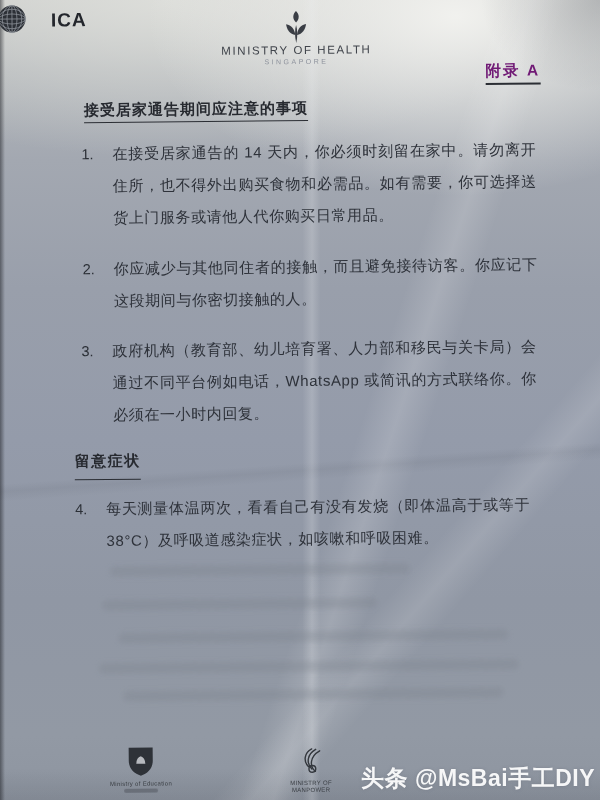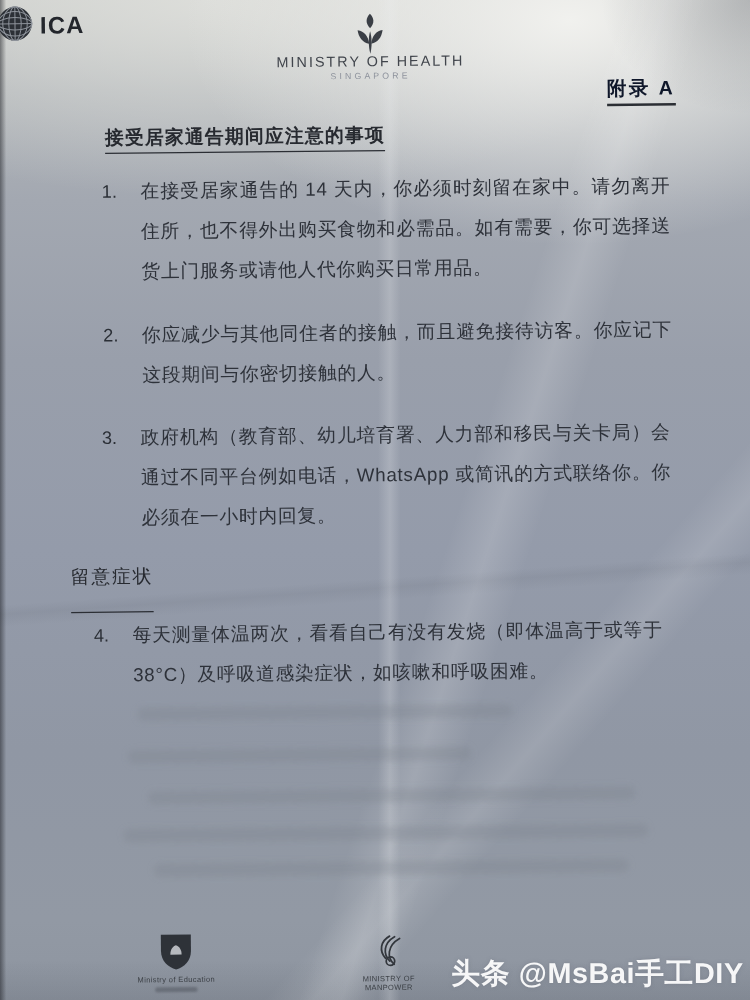--- a/index.html
+++ b/index.html
@@ -29,49 +29,49 @@
   }
   .content{position:absolute;inset:0;transform:rotate(-0.6deg);color:#2e323a;}
 
   
   .moh-logo{position:absolute;top:10px;left:50%;transform:translateX(-50%);}
   .ministry-name{position:absolute;top:44px;width:100%;text-align:center;
     font-size:11.5px;letter-spacing:1.6px;color:#41454c;font-weight:500;}
   .ministry-sub{position:absolute;top:58px;width:100%;text-align:center;
     font-size:7px;letter-spacing:2.5px;color:#8d929c;}
   .appendix{position:absolute;top:63px;left:489px;font-size:15.5px;font-weight:700;
-    letter-spacing:2px;border-bottom:2px solid #2b2e34;padding-bottom:1px;color:#0f172a;}
+    letter-spacing:2px;border-bottom:2px solid #2b2e34;padding-bottom:1px;color:#701a75;}
 
   
   .doc-title{position:absolute;top:99px;left:87px;font-size:15px;font-weight:700;
     letter-spacing:1px;border-bottom:1.8px solid #2b2e34;padding-bottom:2px;color:#272a30;}
   .item{position:absolute;display:flex;}
   .item .num{width:31px;flex:0 0 31px;font-size:14.5px;padding-top:1px;color:#2b2f36;}
   .item .txt{width:424px;font-size:15px;line-height:32px;letter-spacing:.6px;
     word-break:break-all;text-align:justify;color:#2e323a;margin-top:-7px;}
   .item1{top:143px;left:84px;}
   .item2{top:258px;left:84px;}
   .item3{top:340px;left:82px;}
   .item4{top:498px;left:74px;}
-  .sec2-title{position:absolute;top:450px;left:56px;font-size:15px;font-weight:400;
-    letter-spacing:1.5px;border-bottom:1.8px solid #2b2e34;padding-bottom:18px;color:#272a30;}
+  .sec2-title{position:absolute;top:450px;left:74px;font-size:15px;font-weight:700;
+    letter-spacing:1.5px;border-bottom:1.8px solid #2b2e34;padding-bottom:8px;color:#272a30;}
 
   
   .ghost{position:absolute;height:11px;border-radius:5px;
     background:rgba(122,128,140,.30);filter:blur(2.6px);}
 
   
   .footer-logo{position:absolute;text-align:center;}
   .footer-logo .cap{font-size:6px;letter-spacing:.3px;color:#3c4046;line-height:7px;}
   .moe{top:745px;left:92px;width:90px;}
   .moe-sub-bar{height:4px;width:34px;margin:1px auto 0;border-radius:2px;
     background:rgba(70,75,85,.45);filter:blur(.7px);}
   .mom{top:748px;left:272px;width:70px;}
   .ica{top:750px;left:452px;width:110px;display:flex;align-items:center;}
-  .ica-text{font-size:19px;font-weight:800;letter-spacing:1px;color:#23262c;margin-left:4px;}
+  .ica-text{font-size:19px;font-weight:800;letter-spacing:1px;color:#23262c;margin-left:23px;}
 
   
   .watermark{position:absolute;top:763px;right:5px;font-size:23px;font-weight:700;
     color:rgba(255,255,255,.93);letter-spacing:.5px;
     text-shadow:0 0 3px rgba(110,115,128,.55);margin-left:44px;}
 </style>
 </head>
 <body>
 
 <div class="paper"></div>

